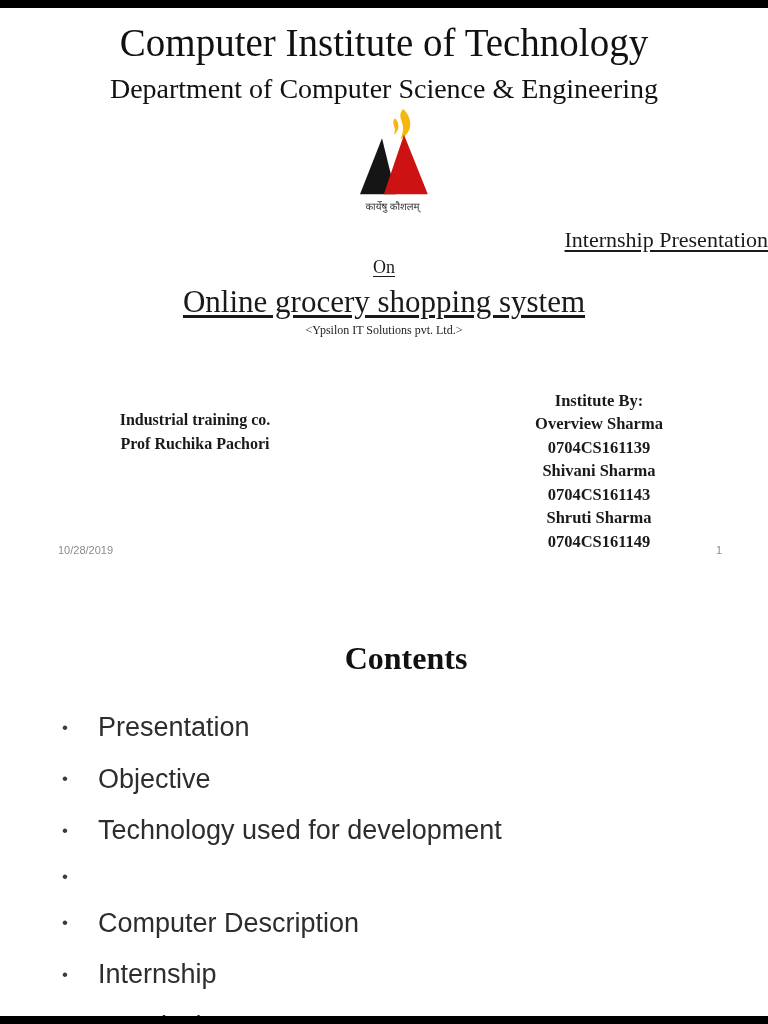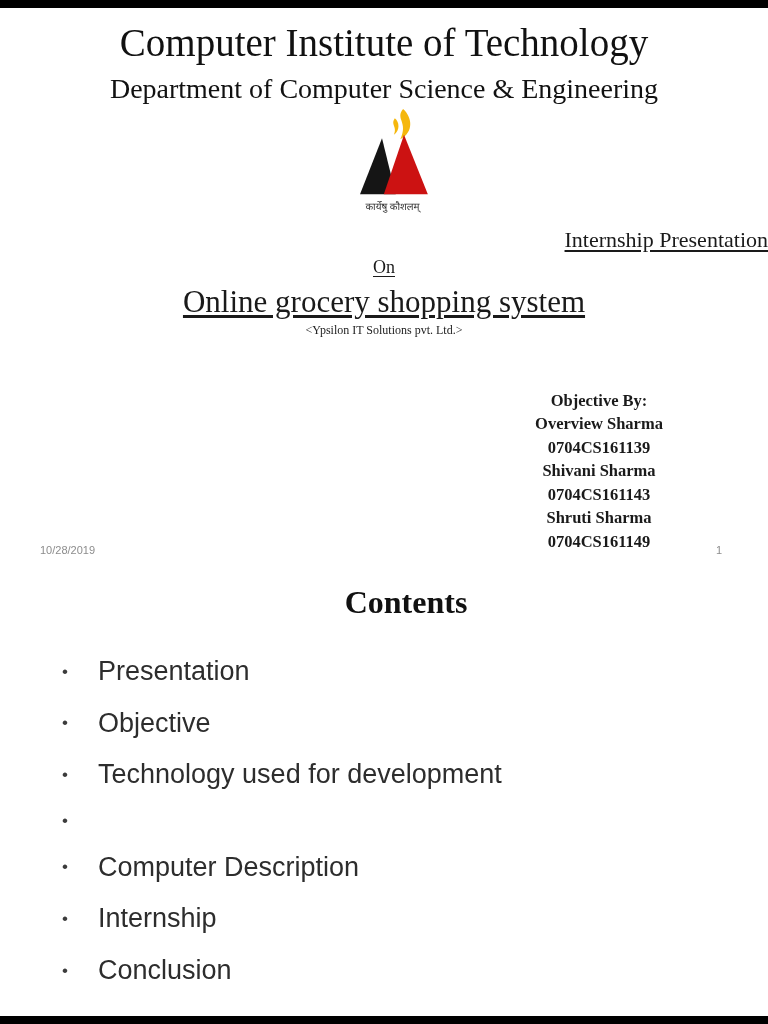--- a/index.html
+++ b/index.html
@@ -39,24 +39,24 @@
   .right-block {
     position: absolute; left: 524px; top: 381px; width: 150px;
     font-weight: bold; font-size: 16.5px; line-height: 1.42; text-align: center;
   }
 
   .footer-note {
     position: absolute; top: 536px;
     font-family: "Liberation Sans", sans-serif;
     font-size: 11px; color: var(--footer-gray, #8c8c8c);
   }
-  .footer-note.date { left: 40px; text-align: center; }
+  .footer-note.date { left: 58px; text-align: center; }
   .footer-note.pageno { right: 46px; }
 
-  .s2-title { text-align: center; font-size: 32px; font-weight: bold; margin-top: 24px; color: #111; padding-left: 44px; }
+  .s2-title { text-align: center; font-size: 32px; font-weight: bold; margin-top: 80px; color: #111; padding-left: 44px; }
   .bullets { list-style: none; margin: 36px 0 0 0; padding: 0 0 0 62px; }
   .bullets li {
     display: flex; align-items: center; gap: 24px;
     font-family: "Liberation Sans", sans-serif;
     font-size: 27px; line-height: 1.1; color: #2d2d2d;
     margin-bottom: 22px;
   }
   .bullets .dot { font-size: 17px; color: #3c3c3c; width: 12px; flex: 0 0 auto; }
 </style>
 </head>
@@ -76,23 +76,27 @@
       <polygon points="40,93 62,28 88,93" style="fill: var(--logo-red, #cc1212);"></polygon>
     </svg>
     <div class="logo-caption">कार्येषु कौशलम्</div>
   </div>
 
   <div class="pres-line1 u">Internship Presentation</div>
   <div class="pres-on u">On</div>
   <div class="pres-title u">Online grocery shopping system</div>
   <div class="company">&lt;Ypsilon IT Solutions pvt. Ltd.&gt;</div>
 
+  <div class="left-block">
+    <div>Industrial training co.</div>
+    <div>Prof Ruchika Pachori</div>
+  </div>
 
   <div class="right-block">
-    <div>Objective By:</div>
+    <div>Institute By:</div>
     <div>Overview Sharma</div>
     <div>0704CS161139</div>
     <div>Shivani Sharma</div>
     <div>0704CS161143</div>
     <div>Shruti Sharma</div>
     <div>0704CS161149</div>
   </div>
 
   <div class="footer-note date">10/28/2019</div>
   <div class="footer-note pageno">1</div>

